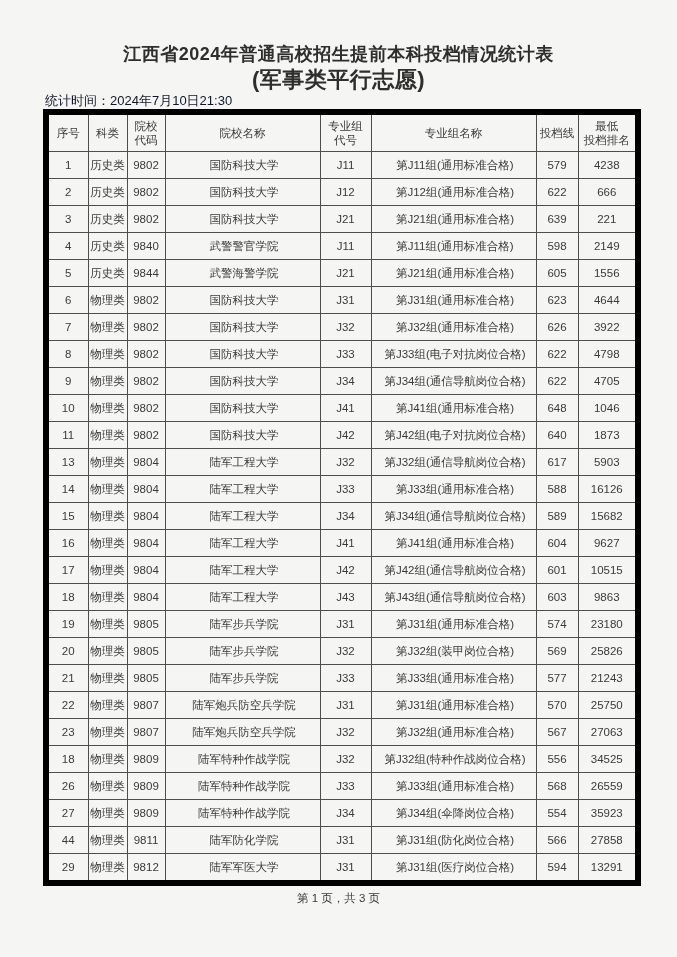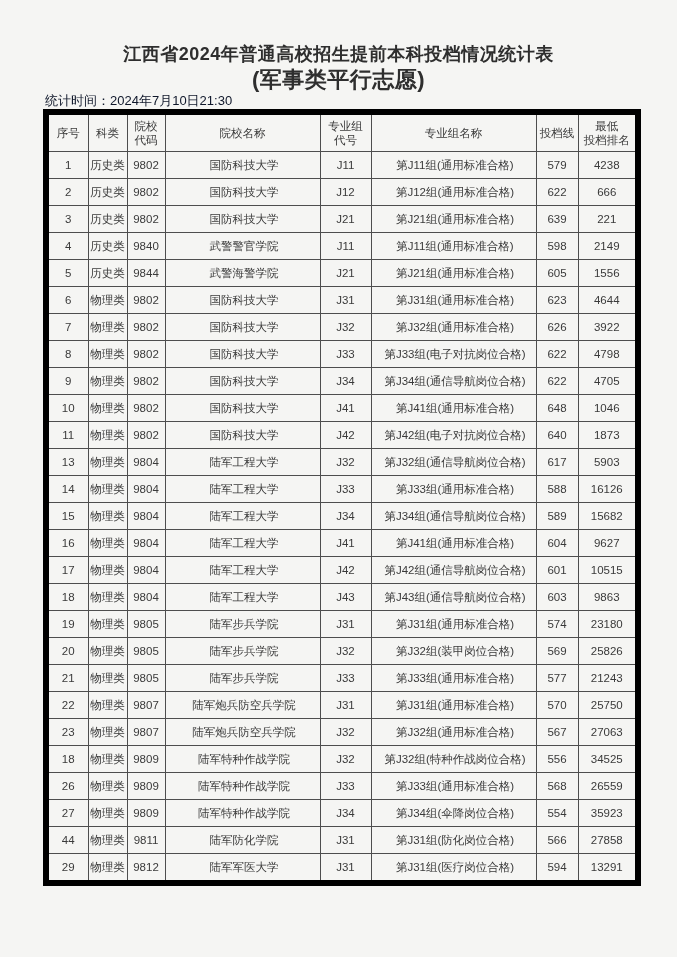--- a/index.html
+++ b/index.html
@@ -385,14 +385,15 @@
           <td>9812</td>
           <td class="left">陆军军医大学</td>
           <td>J31</td>
           <td class="left">第J31组(医疗岗位合格)</td>
           <td>594</td>
           <td>13291</td>
         </tr>
       </tbody>
   </table>
 
+  <div class="footer">第 1 页，共 3 页</div>
 
 </div>
 
 </body></html>

